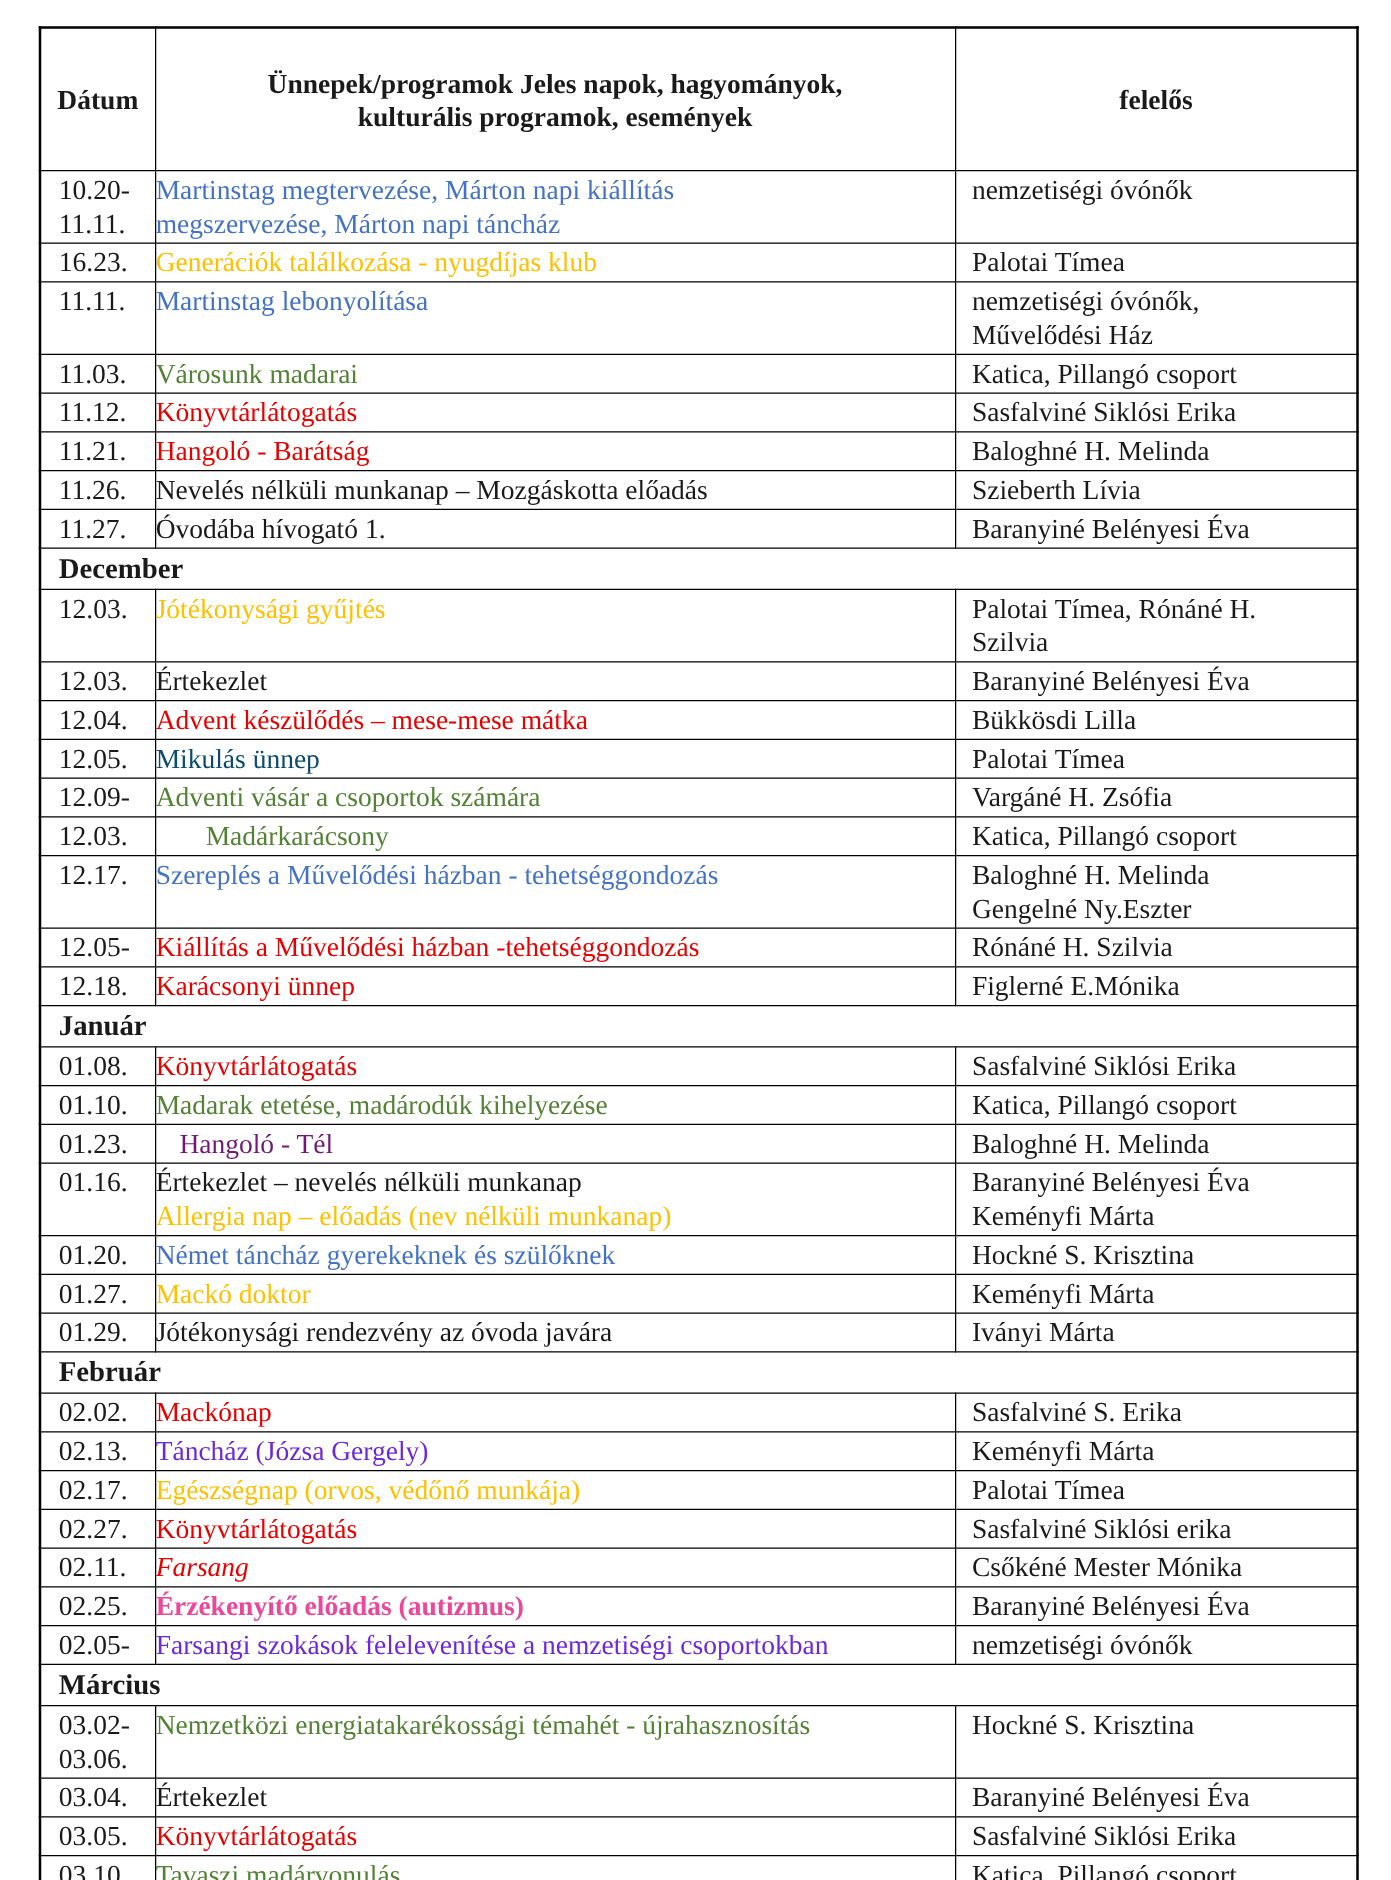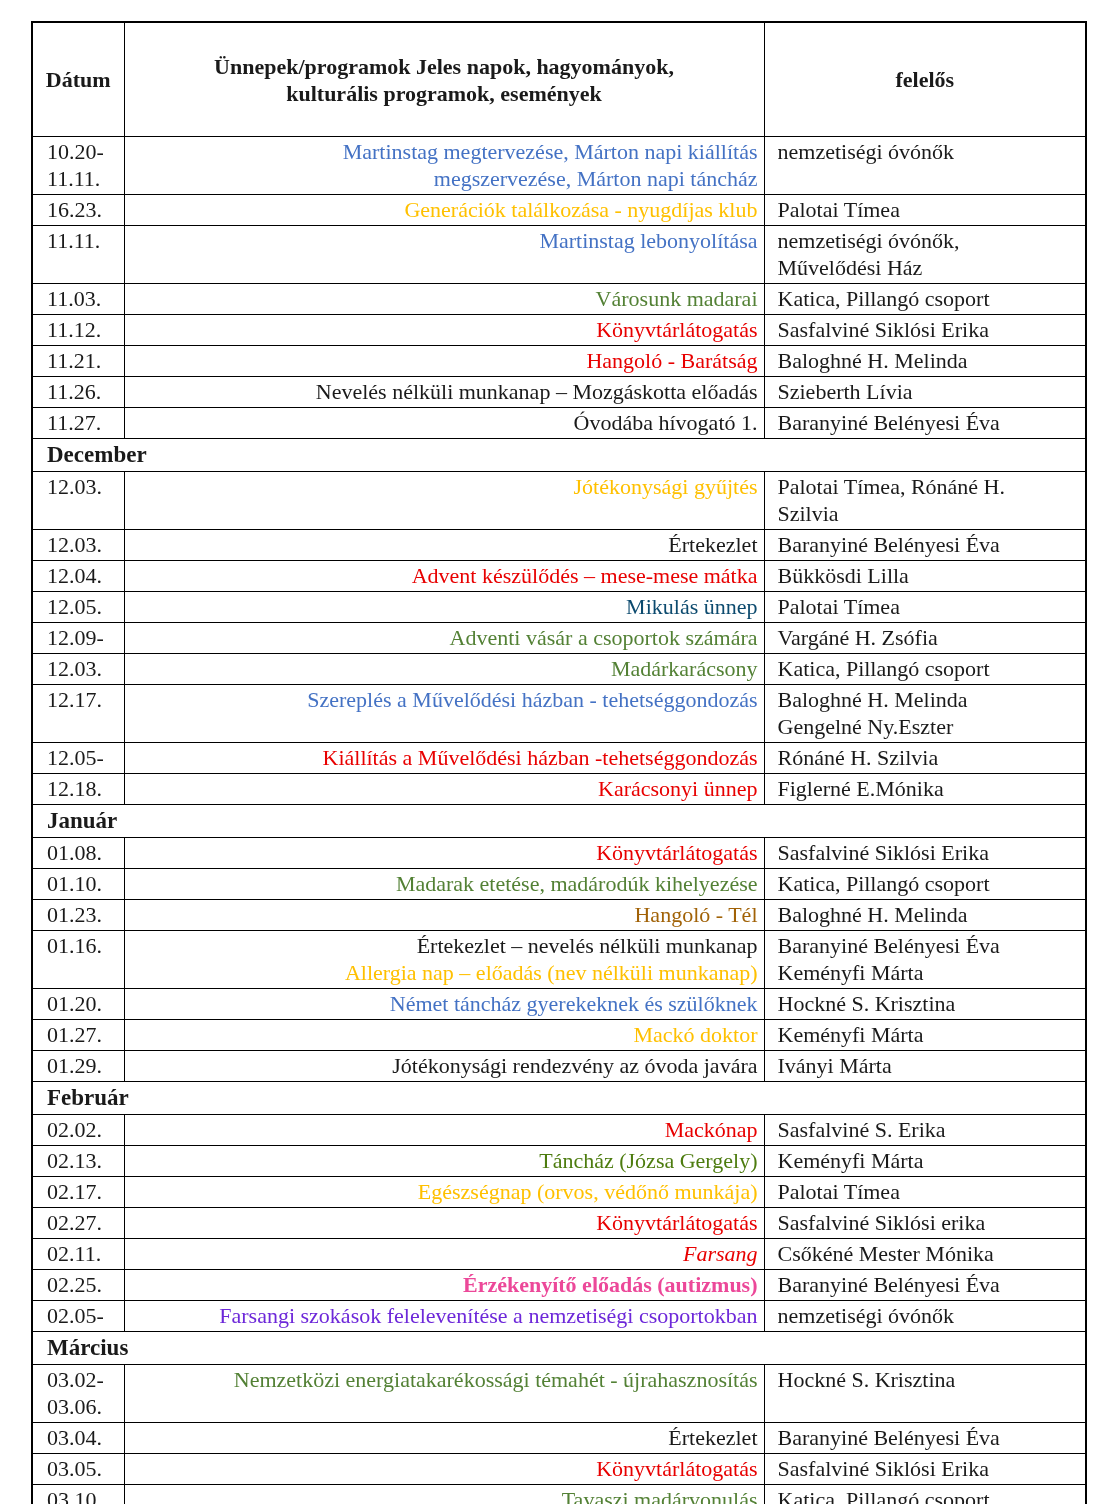--- a/index.html
+++ b/index.html
@@ -40,21 +40,21 @@
     padding: 0 6px;
   }
   th.th-event { padding: 0 42px; }
 
   td {
     vertical-align: top;
     white-space: pre-line;
     padding: 1px 6px 2px 14px;
   }
   td.date-cell { padding-left: 14px; }
-  td.event-cell { padding-left: 24px; text-align: right; }
+  td.event-cell { padding-left: 0; }
   td.resp-cell { padding-left: 13px; }
 
   td.section-cell {
     font-weight: bold;
     font-size: 23px;
     padding: 2px 6px 3px 14px;
     white-space: normal;
   }
   .event-line { white-space: pre-line; }
 </style>
@@ -177,21 +177,21 @@
           <td class="event-cell"><span class="event-line" style="color: rgb(232, 0, 0);">Könyvtárlátogatás</span></td>
           <td class="resp-cell">Sasfalviné Siklósi Erika</td>
         </tr>
         <tr>
           <td class="date-cell">01.10.</td>
           <td class="event-cell"><span class="event-line" style="color: rgb(83, 129, 53);">Madarak etetése, madárodúk kihelyezése</span></td>
           <td class="resp-cell">Katica, Pillangó csoport</td>
         </tr>
         <tr>
           <td class="date-cell">01.23.</td>
-          <td class="event-cell"><span class="event-line" style="color: #a16207;">Hangoló - Tél</span></td>
+          <td class="event-cell"><span class="event-line" style="color: #701a75; margin-left: 19px;">Hangoló - Tél</span></td>
           <td class="resp-cell">Baloghné H. Melinda</td>
         </tr>
         <tr>
           <td class="date-cell">01.16.</td>
           <td class="event-cell"><span class="event-line" style="color: rgb(26, 26, 26);">Értekezlet – nevelés nélküli munkanap</span><br><span class="event-line" style="color: rgb(255, 192, 0);">Allergia nap – előadás (nev nélküli munkanap)</span></td>
           <td class="resp-cell">Baranyiné Belényesi Éva
 Keményfi Márta</td>
         </tr>
         <tr>
           <td class="date-cell">01.20.</td>
@@ -211,21 +211,21 @@
         <tr>
           <td colspan="3" class="section-cell">Február</td>
         </tr>
         <tr>
           <td class="date-cell">02.02.</td>
           <td class="event-cell"><span class="event-line" style="color: rgb(232, 0, 0);">Mackónap</span></td>
           <td class="resp-cell">Sasfalviné S. Erika</td>
         </tr>
         <tr>
           <td class="date-cell">02.13.</td>
-          <td class="event-cell"><span class="event-line" style="color: #4d7c0f; margin-top: 20px;">Táncház (Józsa Gergely)</span></td>
+          <td class="event-cell"><span class="event-line" style="color: #6d28d9; margin-top: 20px;">Táncház (Józsa Gergely)</span></td>
           <td class="resp-cell">Keményfi Márta</td>
         </tr>
         <tr>
           <td class="date-cell">02.17.</td>
           <td class="event-cell"><span class="event-line" style="color: rgb(255, 192, 0);">Egészségnap (orvos, védőnő munkája)</span></td>
           <td class="resp-cell">Palotai Tímea</td>
         </tr>
         <tr>
           <td class="date-cell">02.27.</td>
           <td class="event-cell"><span class="event-line" style="color: rgb(232, 0, 0);">Könyvtárlátogatás</span></td>

